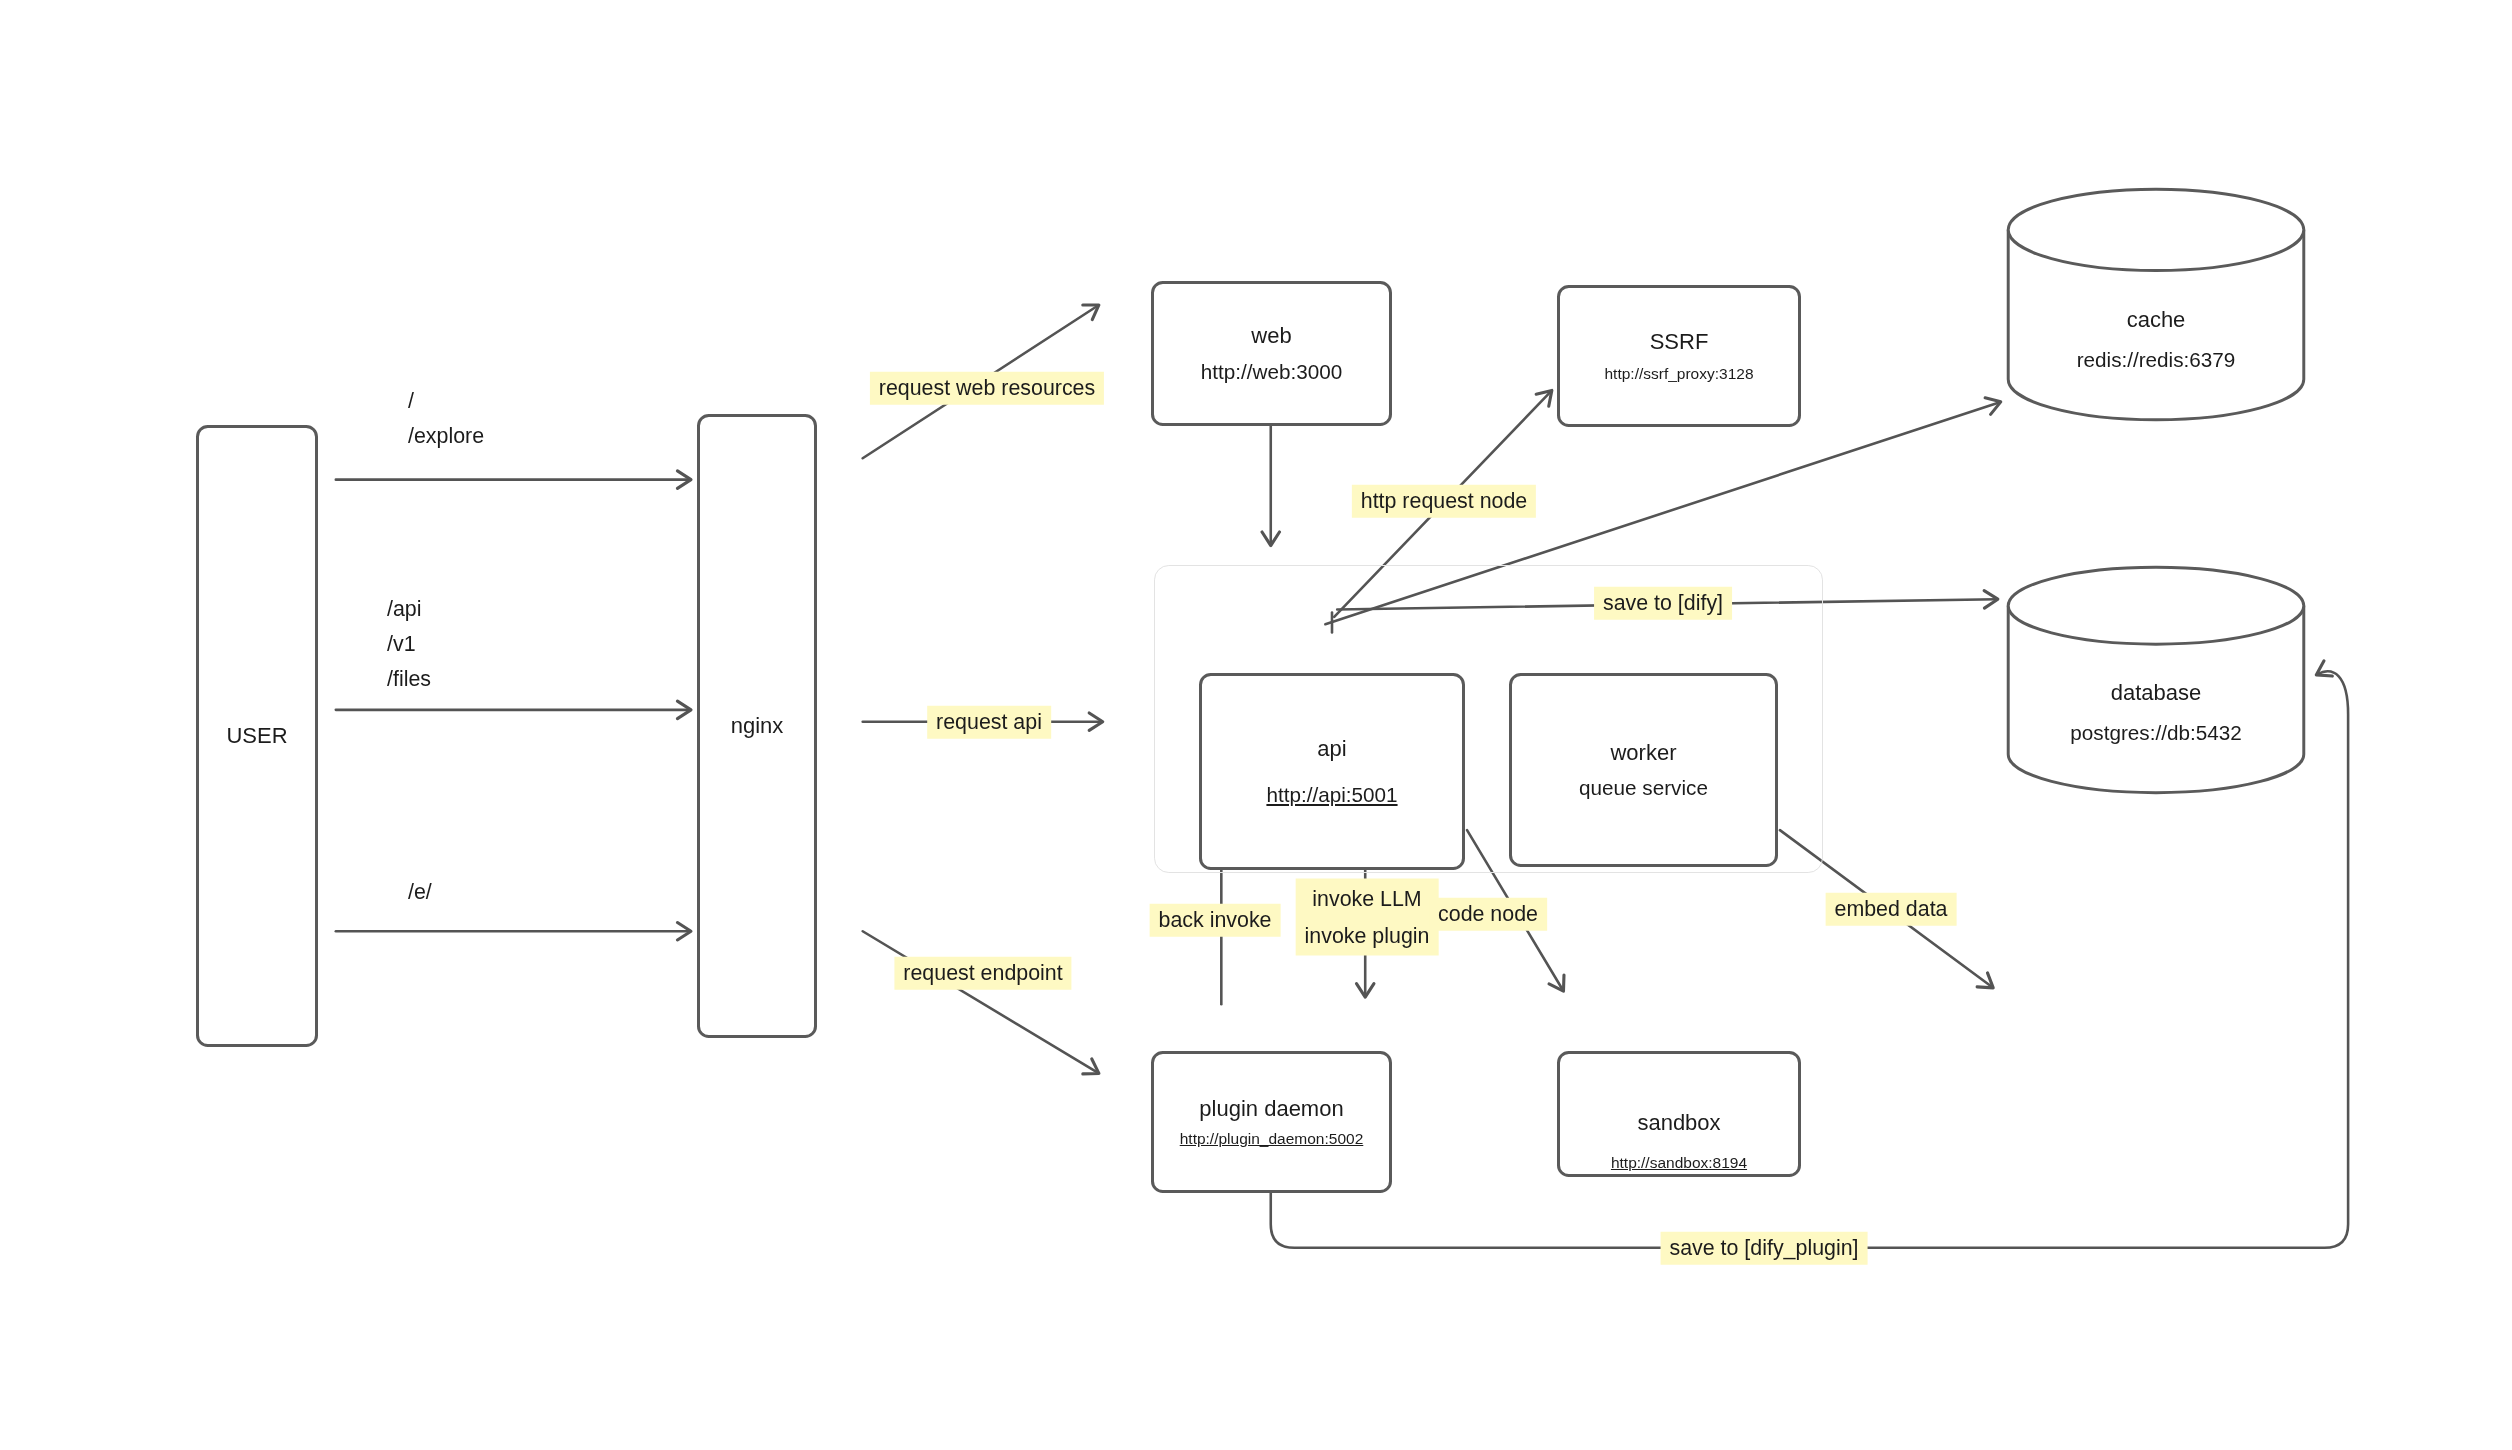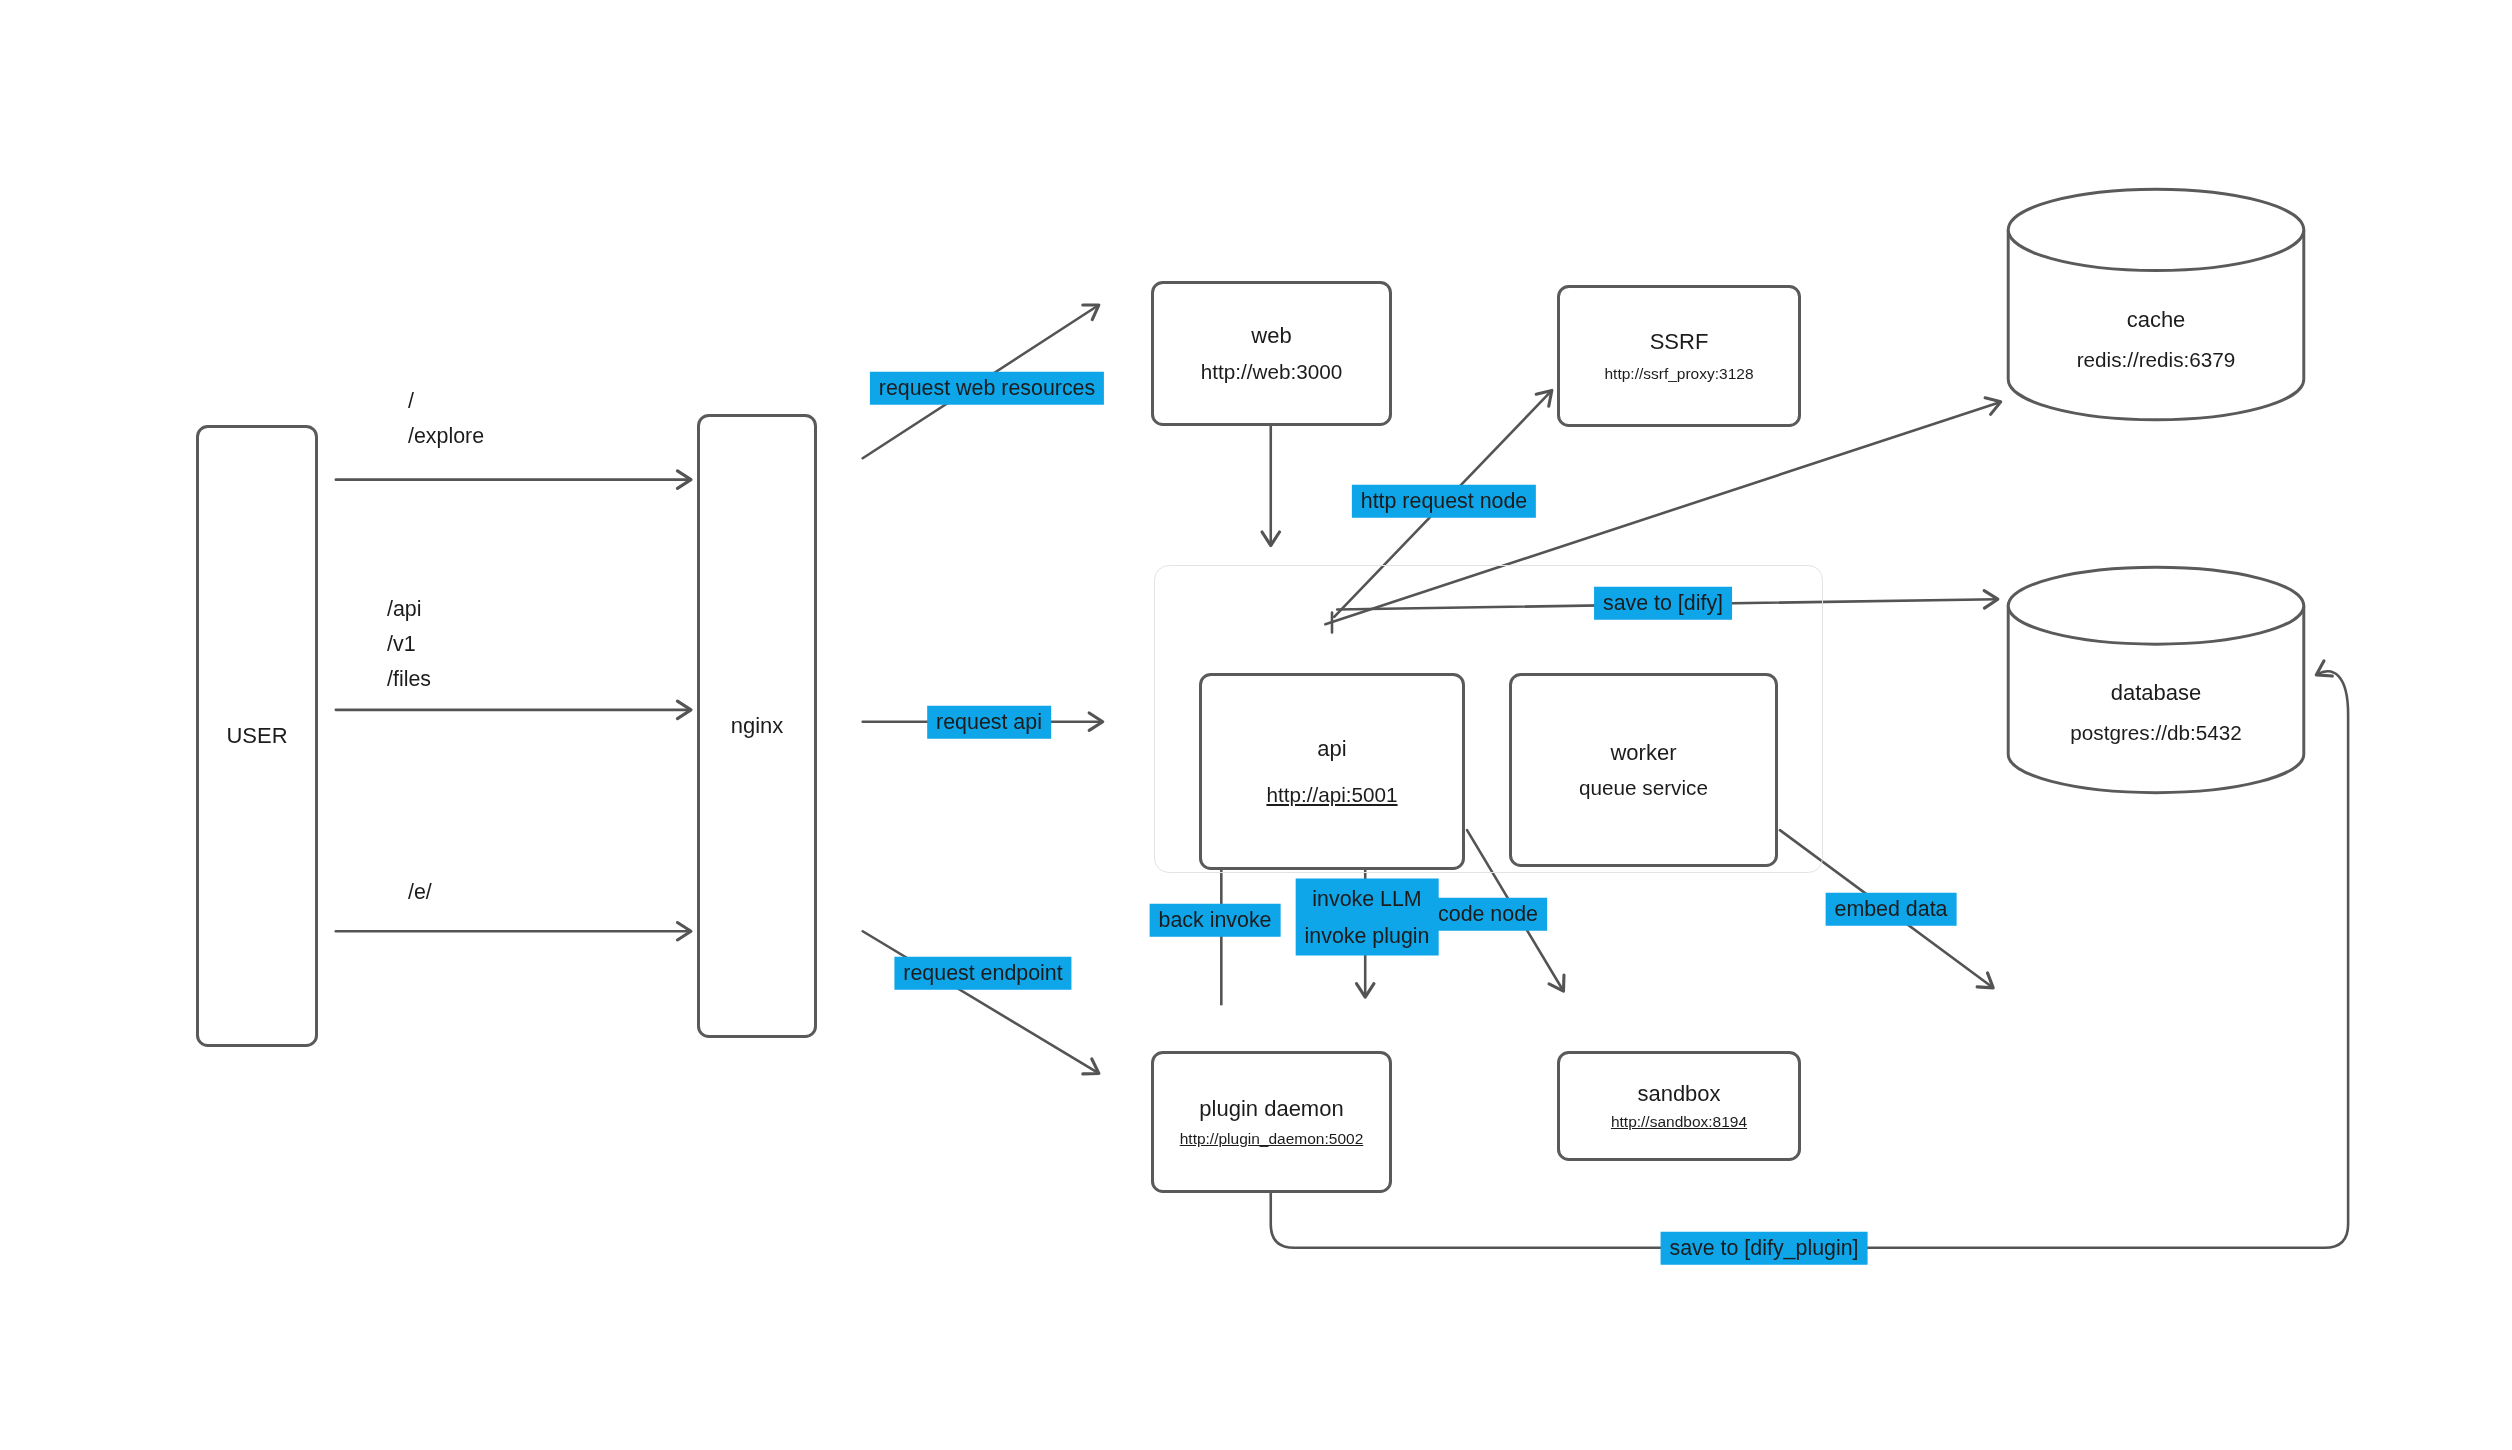--- a/index.html
+++ b/index.html
@@ -60,21 +60,21 @@
   .cyl .txt { position: relative; }
   .title { font-size: 22px; line-height: 29.5px; color: #1c1c1c; }
   .sub   { font-size: 20.7px; line-height: 28px; color: #1c1c1c; }
   .sub.small { font-size: 15.5px; line-height: 22px; }
   .link { text-decoration: underline; }
   .elabel {
     position: absolute;
     transform: translate(-50%, -50%);
     font-size: 21.4px;
     line-height: 29.5px;
-    background: #0ea5e9;
+    background: #fef9c3;
     padding: 1.5px 8.9px;
     white-space: nowrap;
     text-align: center;
   }
   .elabel.multi div { line-height: 37px; }
   .pathlist {
     position: absolute;
     font-size: 21.4px;
     line-height: 35px;
     white-space: nowrap;
@@ -139,21 +139,21 @@
   <div class="box" style="left:1509px; top:632px; width:269px; height:194px; gap:5.9px;">
     <span class="title">worker</span>
     <span class="sub">queue service</span>
   </div>
 
   <div class="box" style="left:1151px; top:1010px; width:241px; height:142px; gap:4.4px;">
     <span class="title">plugin daemon</span>
     <span class="sub small link">http://plugin_daemon:5002</span>
   </div>
 
-  <div class="box" style="left:1557px; top:1010px; width:244px; height:110px; gap:2px;">
+  <div class="box" style="left:1557px; top:1010px; width:244px; height:126px; gap:15px;justify-content:flex-end;">
     <span class="title">sandbox</span>
     <span class="sub small link">http://sandbox:8194</span>
   </div>
 
   <div class="cyl" style="left:2006px; top:187px; width:300px; height:235px; padding-top:70px;">
     <svg width="300" height="235" viewBox="0 0 406 318">
       <path d="M3,58 L3,260 A200,55 0 0 0 403,260 L403,58" fill="#ffffff" stroke="#5a5a5a" stroke-width="4"></path>
       <ellipse cx="203" cy="58" rx="200" ry="55" fill="#ffffff" stroke="#5a5a5a" stroke-width="4"></ellipse>
     </svg>
     <span class="txt title">cache</span>

